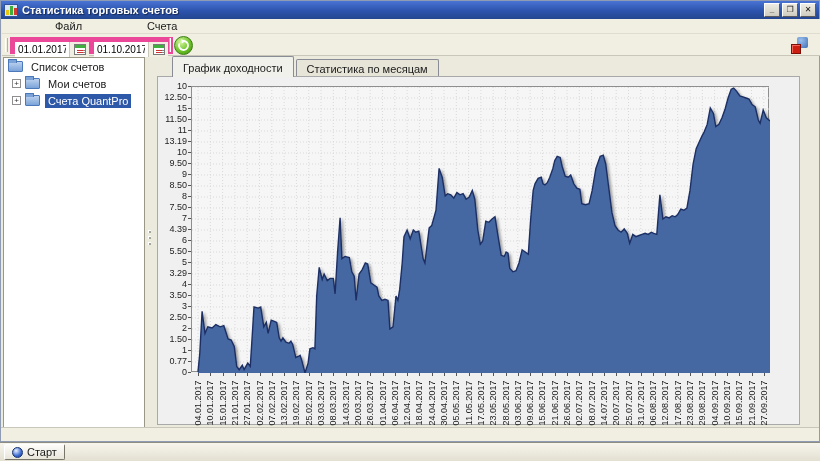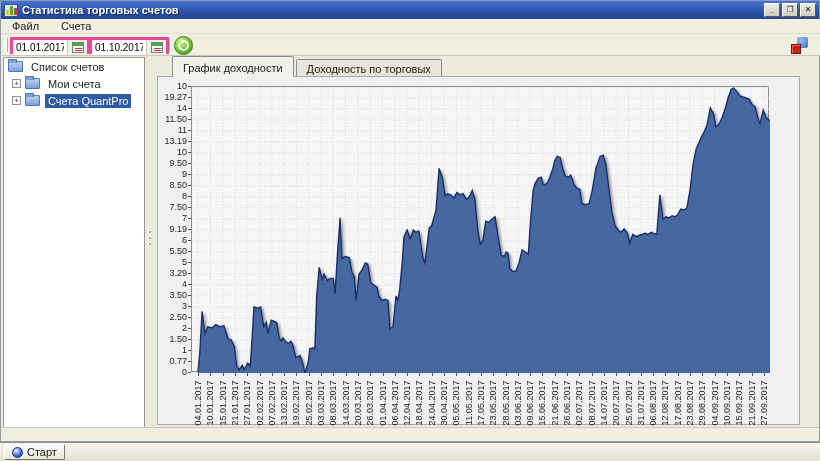--- a/index.html
+++ b/index.html
@@ -18,26 +18,26 @@
     text-align:center; color:#111; font-weight:bold; }
   .app-icon { width:14px; height:13px; position:relative; background:#dce6f5; border:1px solid #31539b; }
   .app-icon i { position:absolute; bottom:1px; width:3px; }
   .app-icon .b1 { left:1px; height:5px; background:#e8c50e; }
   .app-icon .b2 { left:5px; height:9px; background:#3fae3f; }
   .app-icon .b3 { left:9px; height:7px; background:#d23b2f; }
 
   
   .menubar { position:absolute; left:1px; top:18px; width:818px; height:15px; background:#f1efe2;
     display:flex; align-items:center; padding-left:8px; gap:18px; border-bottom:1px solid #e0ddd0; }
-  .menu-item { padding:1px 2px; }
+  .menu-item { padding:1px 2px;margin-left:43px; }
   .toolbar { position:absolute; left:1px; top:33px; width:818px; height:22px; background:#f1efe2;
     border-bottom:1px solid #c9c6ba; }
   .grip { position:absolute; left:3px; top:4px; width:3px; height:14px;
     border-left:1px solid #fff; border-right:1px solid #b4b1a4; }
-  .date-box { position:absolute; top:3px; height:17px; display:flex; border:3px solid #ec4899; background:#fff; }
+  .date-box { position:absolute; top:3px; height:17px; display:flex; border:5px solid #ec4899; background:#fff; }
   .date-box input { width:54px; height:15px; border:none; outline:none; font-family:"Liberation Sans",sans-serif;
     font-size:10px; padding:1px 3px; }
   .cal-btn { width:20px; height:15px; background:#f1efe2; border-left:1px solid #c9c6ba;
     display:flex; align-items:center; justify-content:center; }
   .cal-icon { width:12px; height:11px; background:#fff; border:1px solid #7a7a7a; position:relative; }
   .cal-icon:before { content:""; position:absolute; left:0; top:0; width:100%; height:3px; background:#3fae3f; }
   .cal-icon:after { content:""; position:absolute; left:2px; top:5px; width:6px; height:1px;
     box-shadow:0 2px 0 #c33, 2px 0 0 #888, 2px 2px 0 #888; background:#c33; }
   .tsep { position:absolute; left:167px; top:4px; width:2px; height:14px;
     border-left:1px solid #b4b1a4; border-right:1px solid #fff; }
@@ -149,40 +149,40 @@
   </div>
 
   <div class="tree-panel">
     <div class="tree-row">
       <span class="folder"></span>
       <span class="tree-label">Список счетов</span>
     </div>
     <div class="tree-row" style="padding-left:8px">
       <span class="expand-box">+</span>
       <span class="folder"></span>
-      <span class="tree-label">Мои счета</span>
+      <span class="tree-label">Мои счетов</span>
     </div>
     <div class="tree-row" style="padding-left:8px">
       <span class="expand-box">+</span>
       <span class="folder"></span>
       <span class="tree-label selected">Счета QuantPro</span>
     </div>
   </div>
 
   <div class="splitter">
     <span class="splitter-grip">
         <i></i>
         <i></i>
         <i></i>
       </span>
   </div>
 
   <div class="tabs">
     <span class="tab active">График доходности</span>
-    <span class="tab">Доходность по торговых</span>
+    <span class="tab">Статистика по месяцам</span>
   </div>
 
   <div class="content-panel"></div>
 
   <div class="chart-wrap" id="chart">
     <div class="plot" id="plot">
         <svg width="578" height="286" viewBox="0 0 578 286">
       <defs>
             <filter id="ash" x="-5%" y="-5%" width="112%" height="112%">
         <feDropShadow dx="2" dy="2" stdDeviation="1.6" flood-color="#000000" flood-opacity="0.4"></feDropShadow>
@@ -286,21 +286,21 @@
       <div class="ylabel" style="left:0px;top:198.5px">4</div>
       <div class="ytick" style="left:27px;top:203.0px"></div>
       <div class="ylabel" style="left:0px;top:187.5px">3.29</div>
       <div class="ytick" style="left:27px;top:192.0px"></div>
       <div class="ylabel" style="left:0px;top:176.5px">5</div>
       <div class="ytick" style="left:27px;top:181.0px"></div>
       <div class="ylabel" style="left:0px;top:165.5px">5.50</div>
       <div class="ytick" style="left:27px;top:170.0px"></div>
       <div class="ylabel" style="left:0px;top:154.5px">6</div>
       <div class="ytick" style="left:27px;top:159.0px"></div>
-      <div class="ylabel" style="left:0px;top:143.5px">9.19</div>
+      <div class="ylabel" style="left:0px;top:143.5px">4.39</div>
       <div class="ytick" style="left:27px;top:148.0px"></div>
       <div class="ylabel" style="left:0px;top:132.5px">7</div>
       <div class="ytick" style="left:27px;top:137.0px"></div>
       <div class="ylabel" style="left:0px;top:121.5px">7.50</div>
       <div class="ytick" style="left:27px;top:126.0px"></div>
       <div class="ylabel" style="left:0px;top:110.5px">8</div>
       <div class="ytick" style="left:27px;top:115.0px"></div>
       <div class="ylabel" style="left:0px;top:99.5px">8.50</div>
       <div class="ytick" style="left:27px;top:104.0px"></div>
       <div class="ylabel" style="left:0px;top:88.5px">9</div>
@@ -308,23 +308,23 @@
       <div class="ylabel" style="left:0px;top:77.5px">9.50</div>
       <div class="ytick" style="left:27px;top:82.0px"></div>
       <div class="ylabel" style="left:0px;top:66.5px">10</div>
       <div class="ytick" style="left:27px;top:71.0px"></div>
       <div class="ylabel" style="left:0px;top:55.5px">13.19</div>
       <div class="ytick" style="left:27px;top:60.0px"></div>
       <div class="ylabel" style="left:0px;top:44.5px">11</div>
       <div class="ytick" style="left:27px;top:49.0px"></div>
       <div class="ylabel" style="left:0px;top:33.5px">11.50</div>
       <div class="ytick" style="left:27px;top:38.0px"></div>
-      <div class="ylabel" style="left:0px;top:22.5px">14</div>
+      <div class="ylabel" style="left:0px;top:22.5px">15</div>
       <div class="ytick" style="left:27px;top:27.0px"></div>
-      <div class="ylabel" style="left:0px;top:11.5px">19.27</div>
+      <div class="ylabel" style="left:0px;top:11.5px">12.50</div>
       <div class="ytick" style="left:27px;top:16.0px"></div>
       <div class="ylabel" style="left:0px;top:0.5px">10</div>
       <div class="ytick" style="left:27px;top:5.0px"></div>
       <div class="xtick" style="left:37.0px;top:292px"></div>
       <div class="xlabel" style="left:31.0px;top:296px">
         <span>04.01.2017</span>
       </div>
       <div class="xtick" style="left:49.3px;top:292px"></div>
       <div class="xlabel" style="left:43.3px;top:296px">
         <span>10.01.2017</span>

